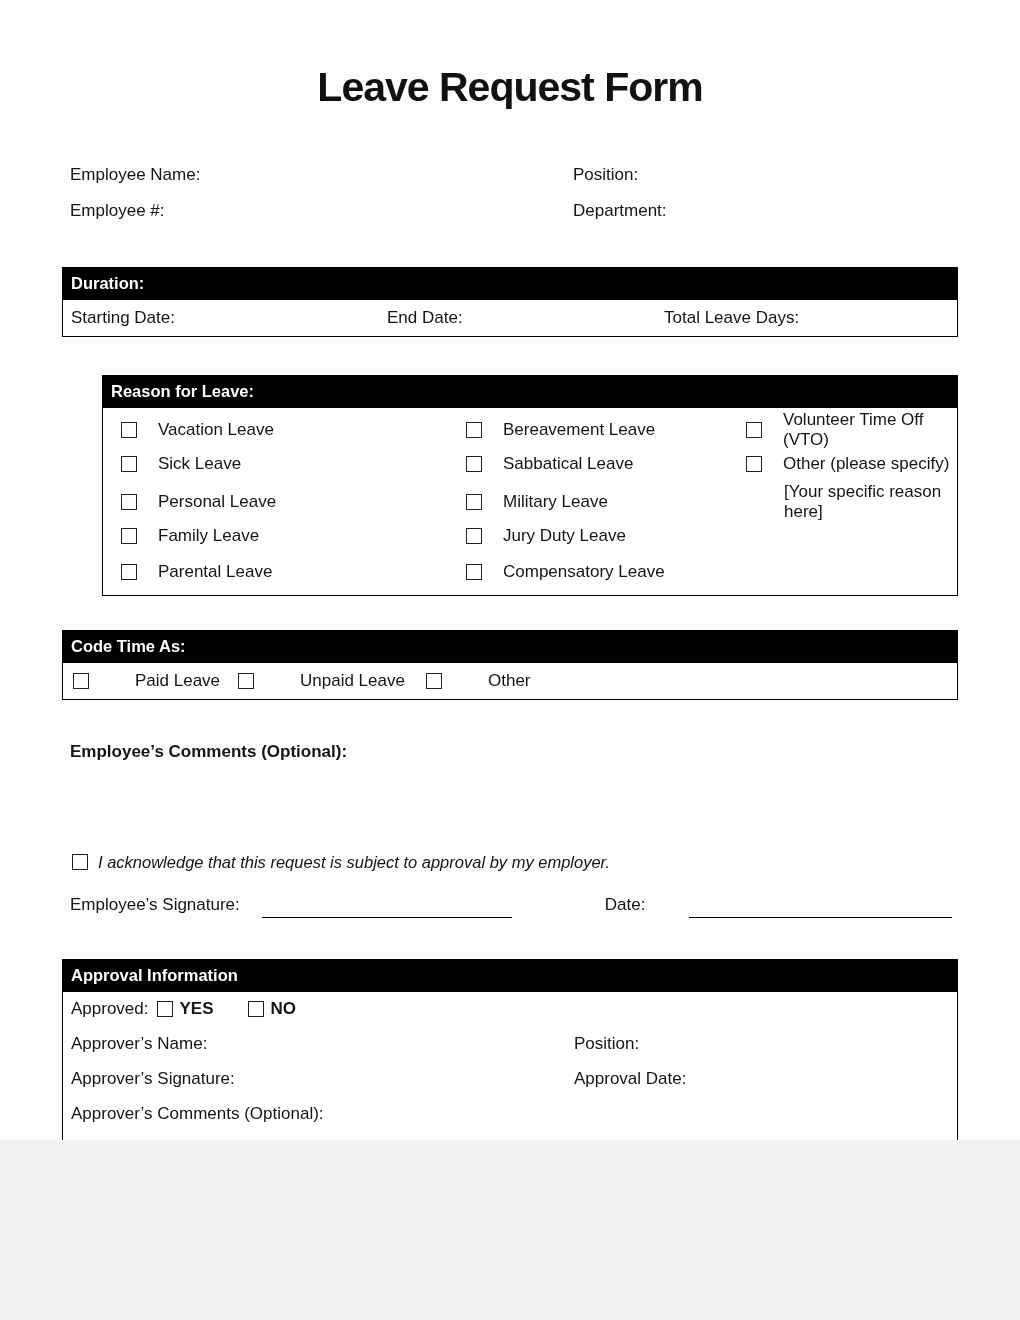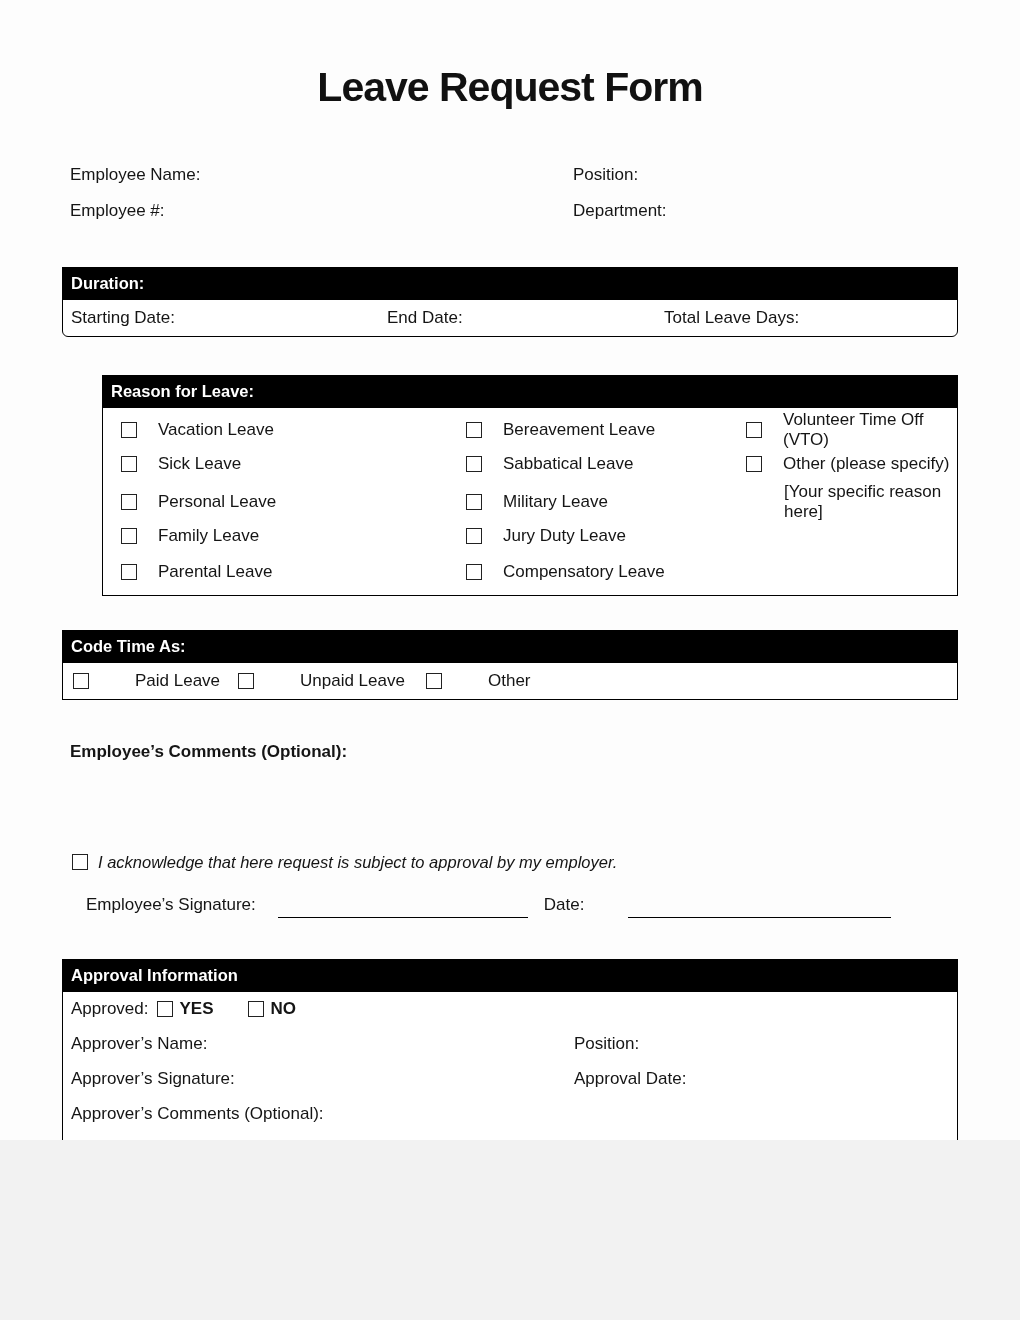--- a/index.html
+++ b/index.html
@@ -38,21 +38,21 @@
   .tbl-header {
     background:#000;
     color:#fff;
     font-weight:bold;
     font-size:16.5px;
     height:33px;
     line-height:33px;
     padding-left:9px;
     margin:-1px; 
   }
-  .m-duration { margin-top:38px;border-radius:6px; }
+  .m-duration { margin-top:38px; }
   .m-reason   { margin-top:38px;margin-left:40px; }
   .m-code     { margin-top:34px; }
   .m-approval { margin-top:41px; }
 
   .duration-row {
     display:grid;
     grid-template-columns:324px 277px auto;
     height:37px; line-height:37px;
   }
   .duration-row .cell:first-child { padding-left:8px; }
@@ -103,21 +103,21 @@
   .ack-row .cb { margin-right:10px; }
   .ack-text { font-style:italic; font-size:16.5px; }
 
   .sig-row {
     margin-top:14px;
     padding-left:8px;
     display:flex;
     align-items:flex-end;
     height:30px;
   }
-  .sig-row .lbl { line-height:26px;margin-left:16px; }
+  .sig-row .lbl { line-height:26px; }
   .sig-line { border-bottom:1.5px solid #000; height:24px; flex:none; }
   .line-signature { width:250px; margin-left:22px; }
   .gap-date { margin-left:93px; }
   .line-date { width:263px; margin-left:44px; }
 
   .approval-body { padding-bottom:0; }
   .approval-row { height:35px; line-height:35px; padding-left:8px; }
   .approved-row { display:flex; align-items:center; }
   .approved-row .cb { margin-left:8px; margin-right:7px; }
   .approved-row .opt { font-weight:bold; }
@@ -252,21 +252,21 @@
           <span class="cb"></span>
           <span>Other</span>
         </div>
       </div>
     </div>
 
     <div class="comments-label">Employee’s Comments (Optional):</div>
 
     <div class="ack-row">
       <span class="cb"></span>
-      <span class="ack-text">I acknowledge that here request is subject to approval by my employer.</span>
+      <span class="ack-text">I acknowledge that this request is subject to approval by my employer.</span>
     </div>
 
     <div class="sig-row">
       <span class="lbl">Employee’s Signature:</span>
       <span class="sig-line line-signature"></span>
       <span class="lbl gap-date">Date:</span>
       <span class="sig-line line-date"></span>
     </div>
 
     <div class="tbl m-approval">

